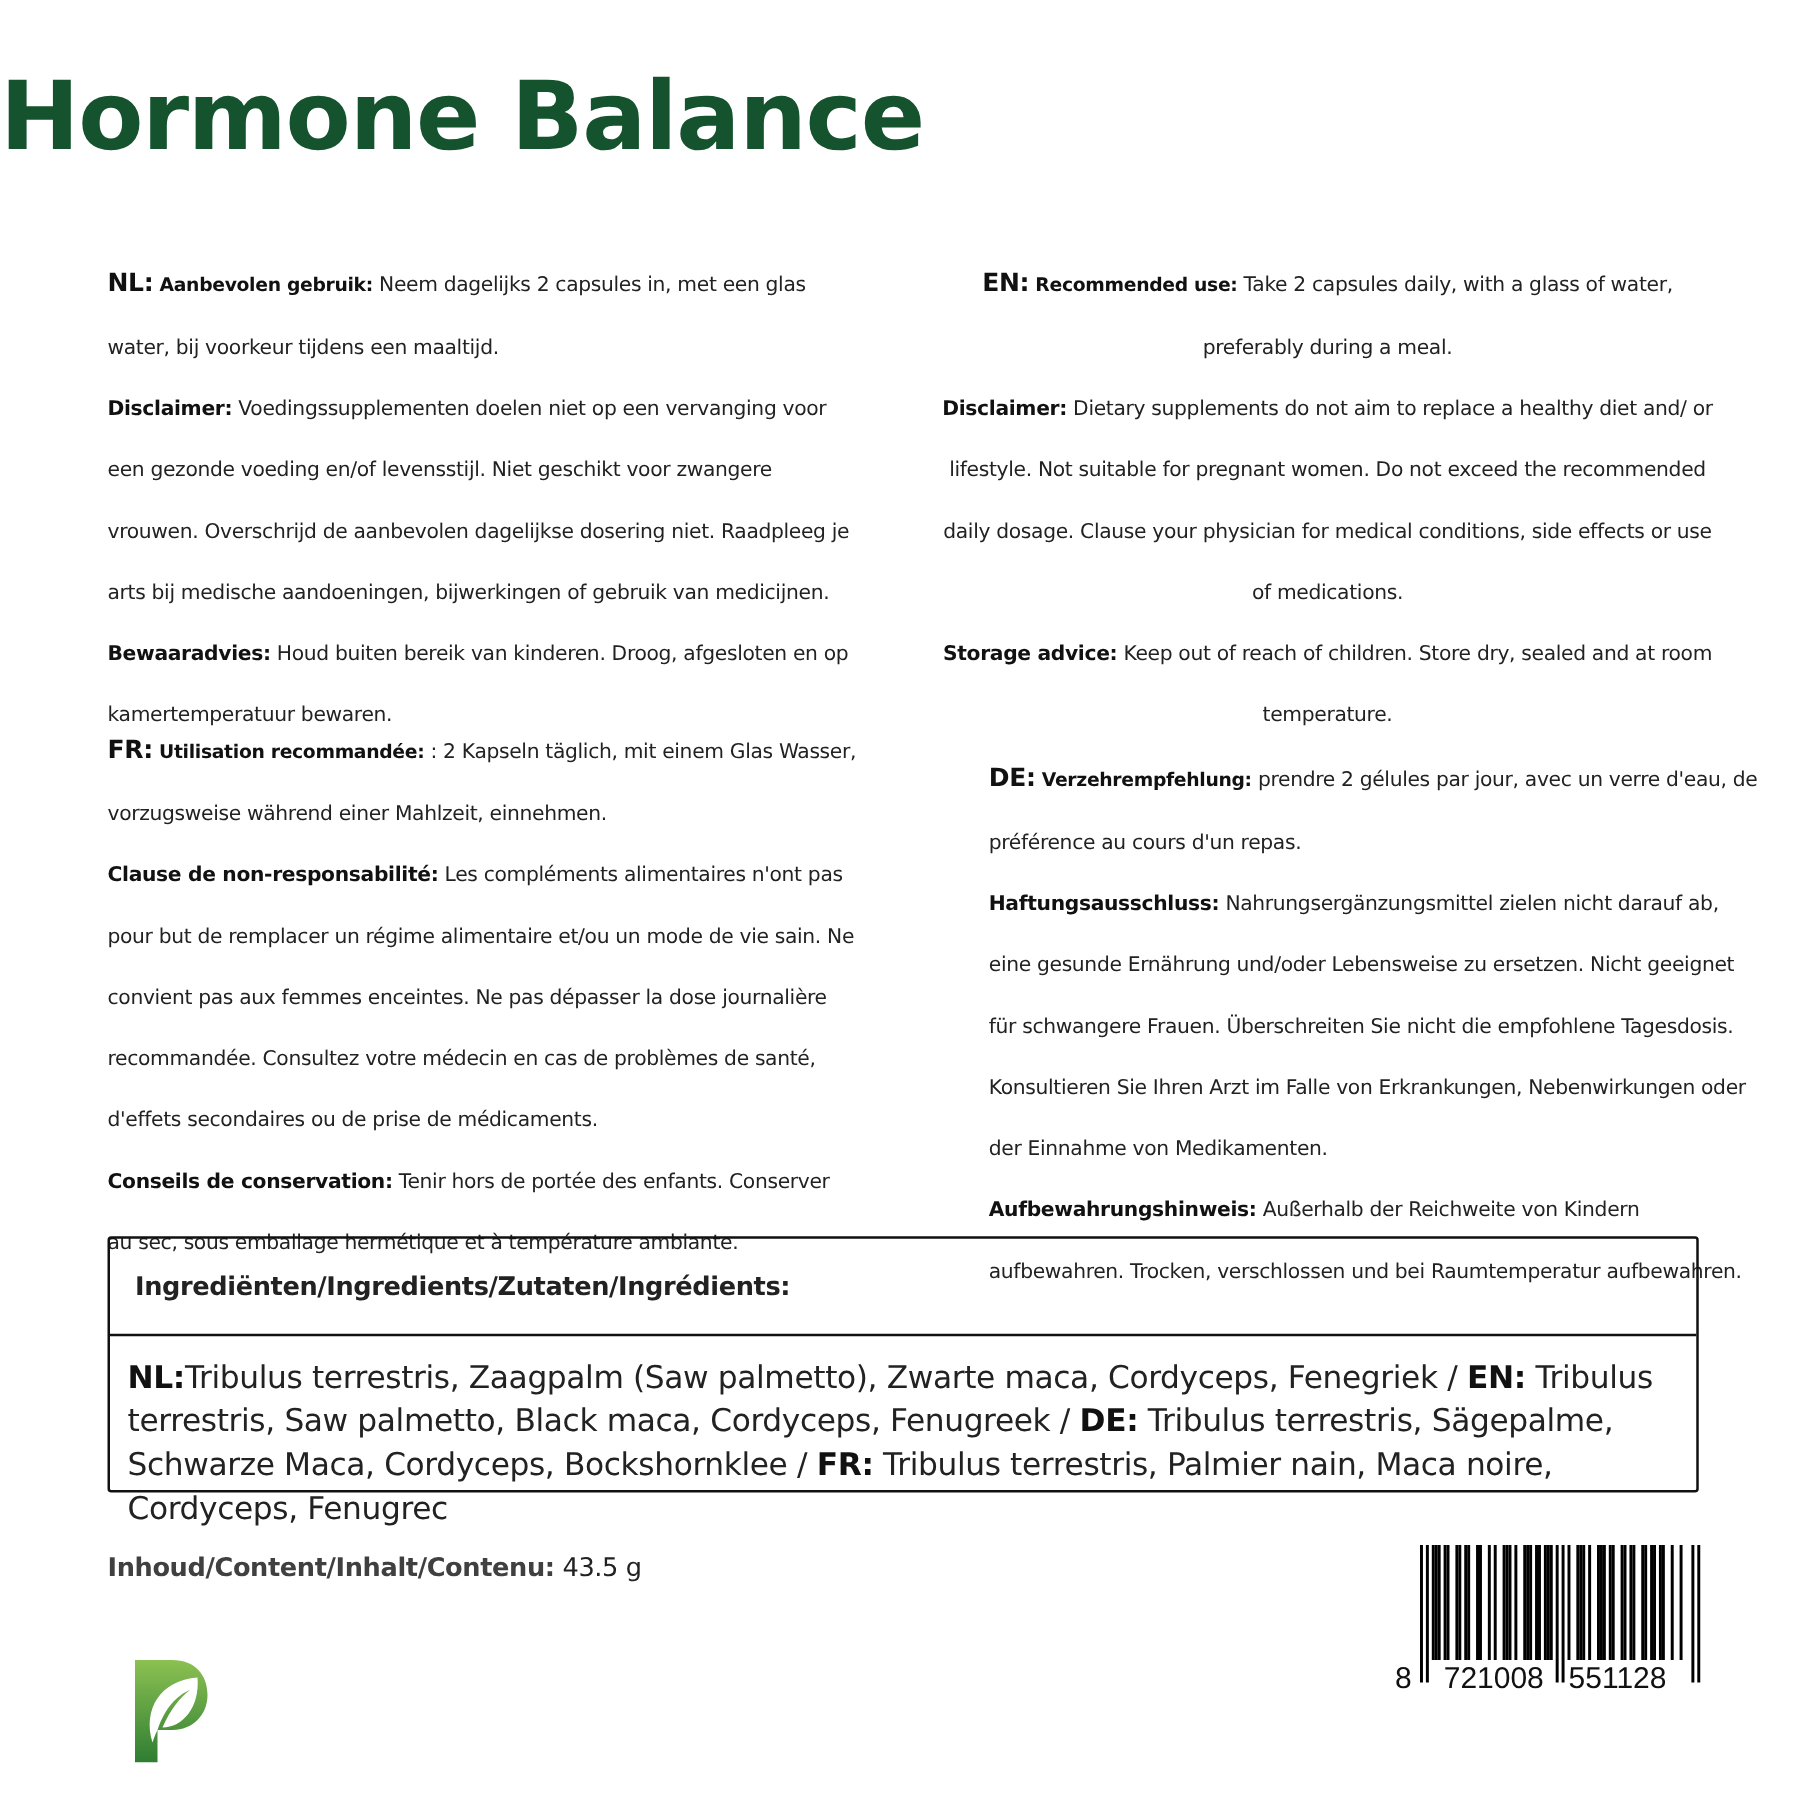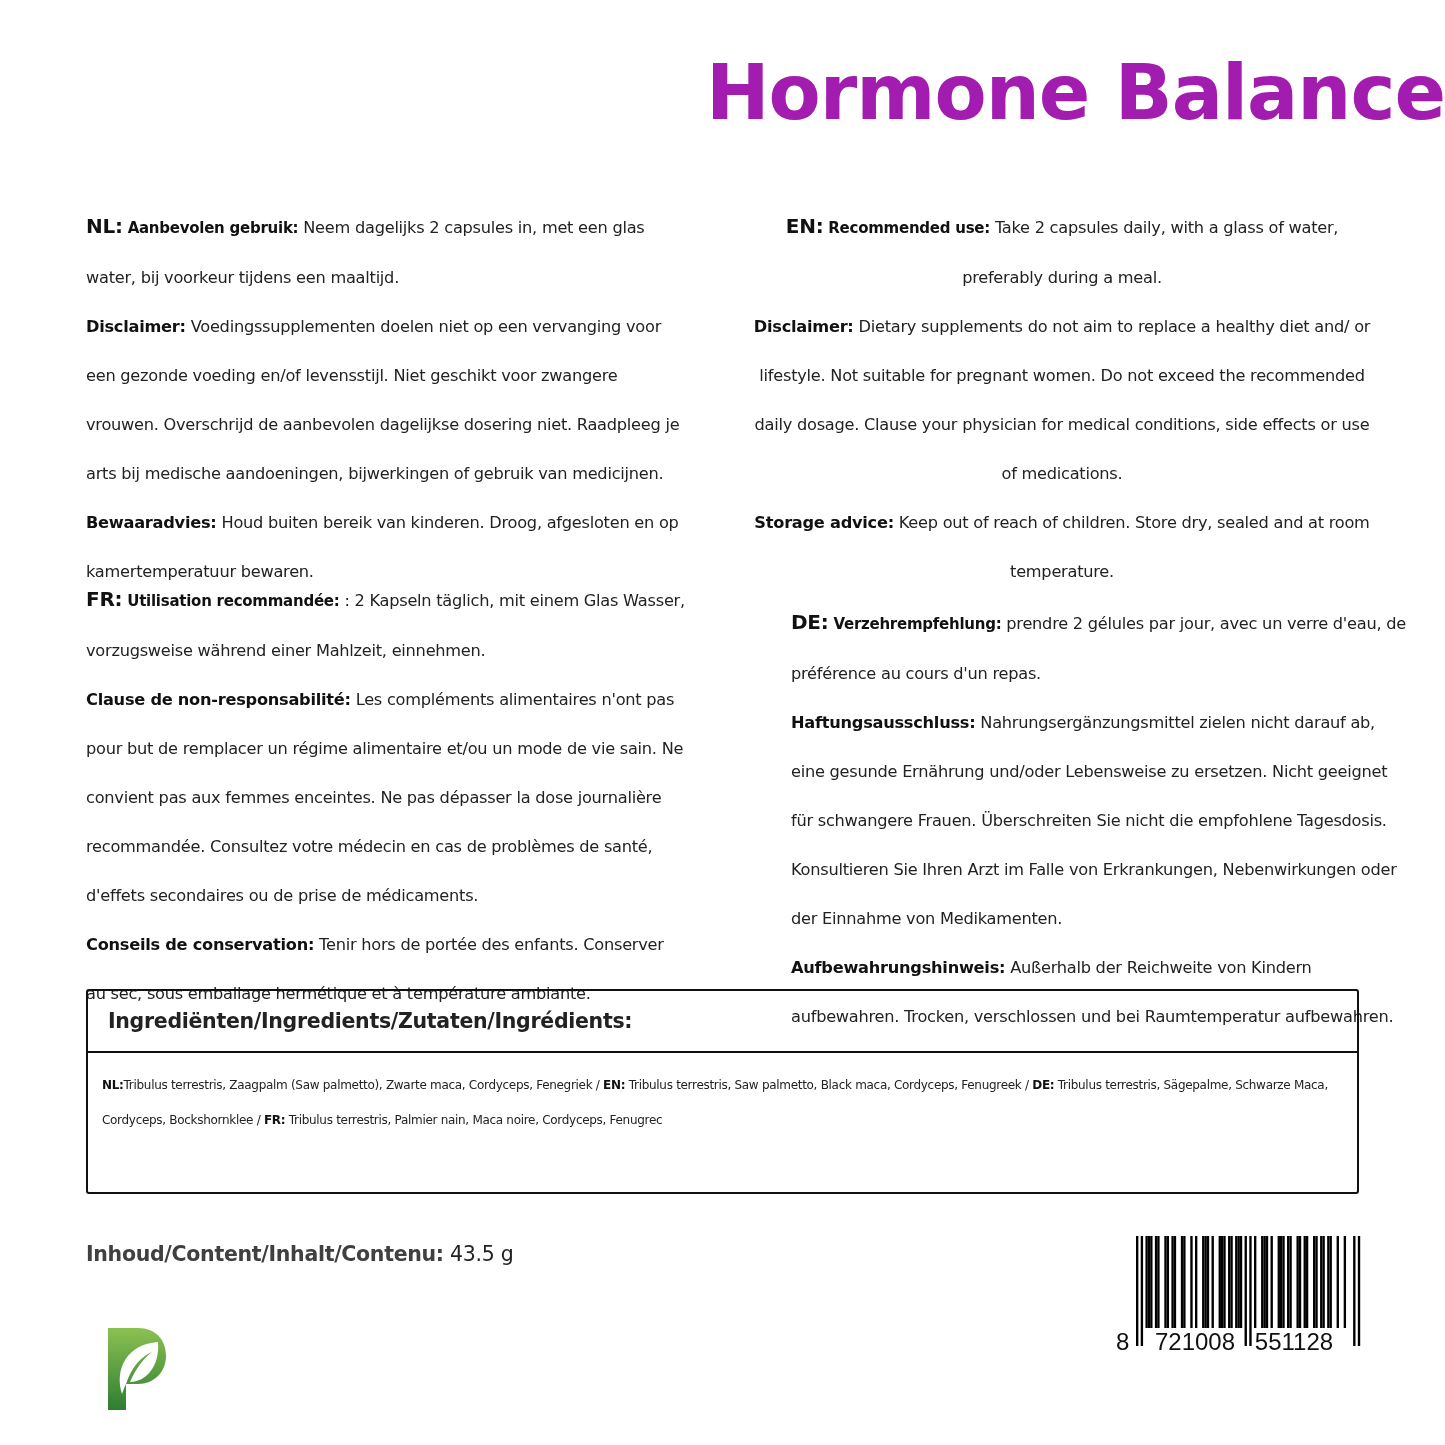--- a/index.html
+++ b/index.html
@@ -1,48 +1,48 @@
 <!DOCTYPE html>
 <html><head>
   <meta charset="utf-8">
   <style>
     html, body { margin: 0; padding: 0; background: #ffffff; }
     body {
       width: 1445px; height: 1445px; position: relative; overflow: hidden;
       font-family: "DejaVu Sans", sans-serif; color: #222222;
     }
     .title {
-      position: absolute; left: 0; top: 48px; width: 1445px; text-align: right;
+      position: absolute; left: 0; top: 48px; width: 1445px; text-align: left;
       font-family: "DejaVu Sans", sans-serif; font-weight: bold;
-      font-size: 76px; letter-spacing: -1px; color: #a21caf; line-height: 90px;
+      font-size: 76px; letter-spacing: -1px; color: #14532d; line-height: 90px;
     }
     .block {
       position: absolute; font-size: 16.2px; line-height: 49px; color: #222;
       letter-spacing: -0.25px;
     }
     .block p { margin: 0; }
     .block b { font-weight: bold; color: #111; }
     .lang { font-size: 20px; font-weight: bold; color: #111; }
     .lbl-small { font-size: 15px; }
     #nl { left: 86px; top: 202px; width: 600px; }
     #en { left: 752px; top: 202px; width: 620px; text-align: center; }
     #fr { left: 86px; top: 575px; width: 600px; }
     #de { left: 752px; top: 598px; width: 620px; margin-left: 39px; }
 
     .ing-box {
       position: absolute; left: 86px; top: 989px; width: 1269px; height: 201px;
       border: 2.5px solid #111; border-radius: 3px; box-sizing: content-box;
     }
     .ing-head {
-      height: 62px; border-bottom: 2.5px solid #111; box-sizing: border-box;
+      height: 78px; border-bottom: 2.5px solid #111; box-sizing: border-box;
       padding-left: 20px; display: flex; align-items: center;
       font-weight: bold; font-size: 20.5px; color: #222; letter-spacing: -0.3px;
     }
     .ing-body {
-      padding: 15px 14px 0 14px; font-size: 12px; line-height: 35px; color: #222;
+      padding: 15px 14px 0 14px; font-size: 25px; line-height: 35px; color: #222;
       letter-spacing: -0.3px;
     }
     .ing-body b { color: #111; }
 
     .content-line {
       position: absolute; left: 86px; top: 1242px; font-size: 20.5px; color: #222;
       letter-spacing: -0.3px;
     }
     .content-line b { color: #404040; }
 

